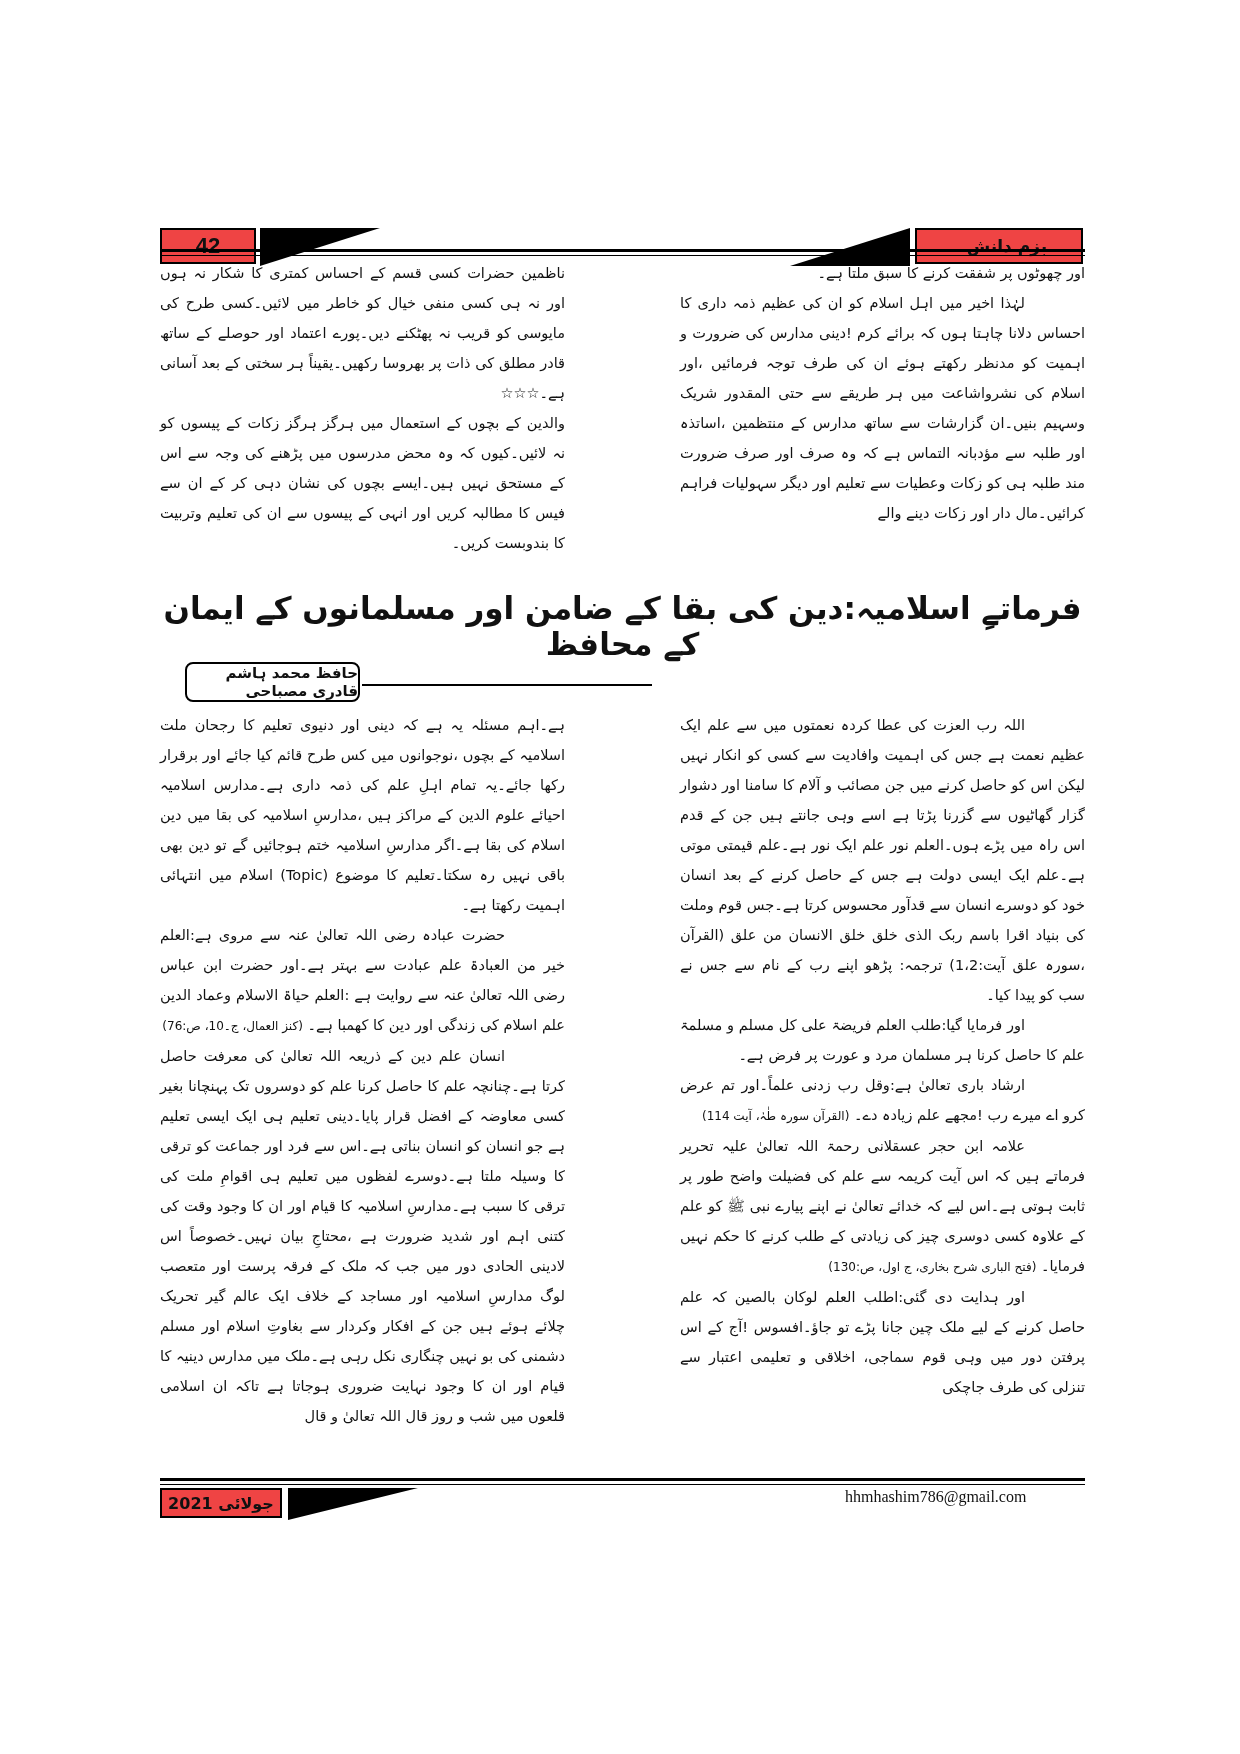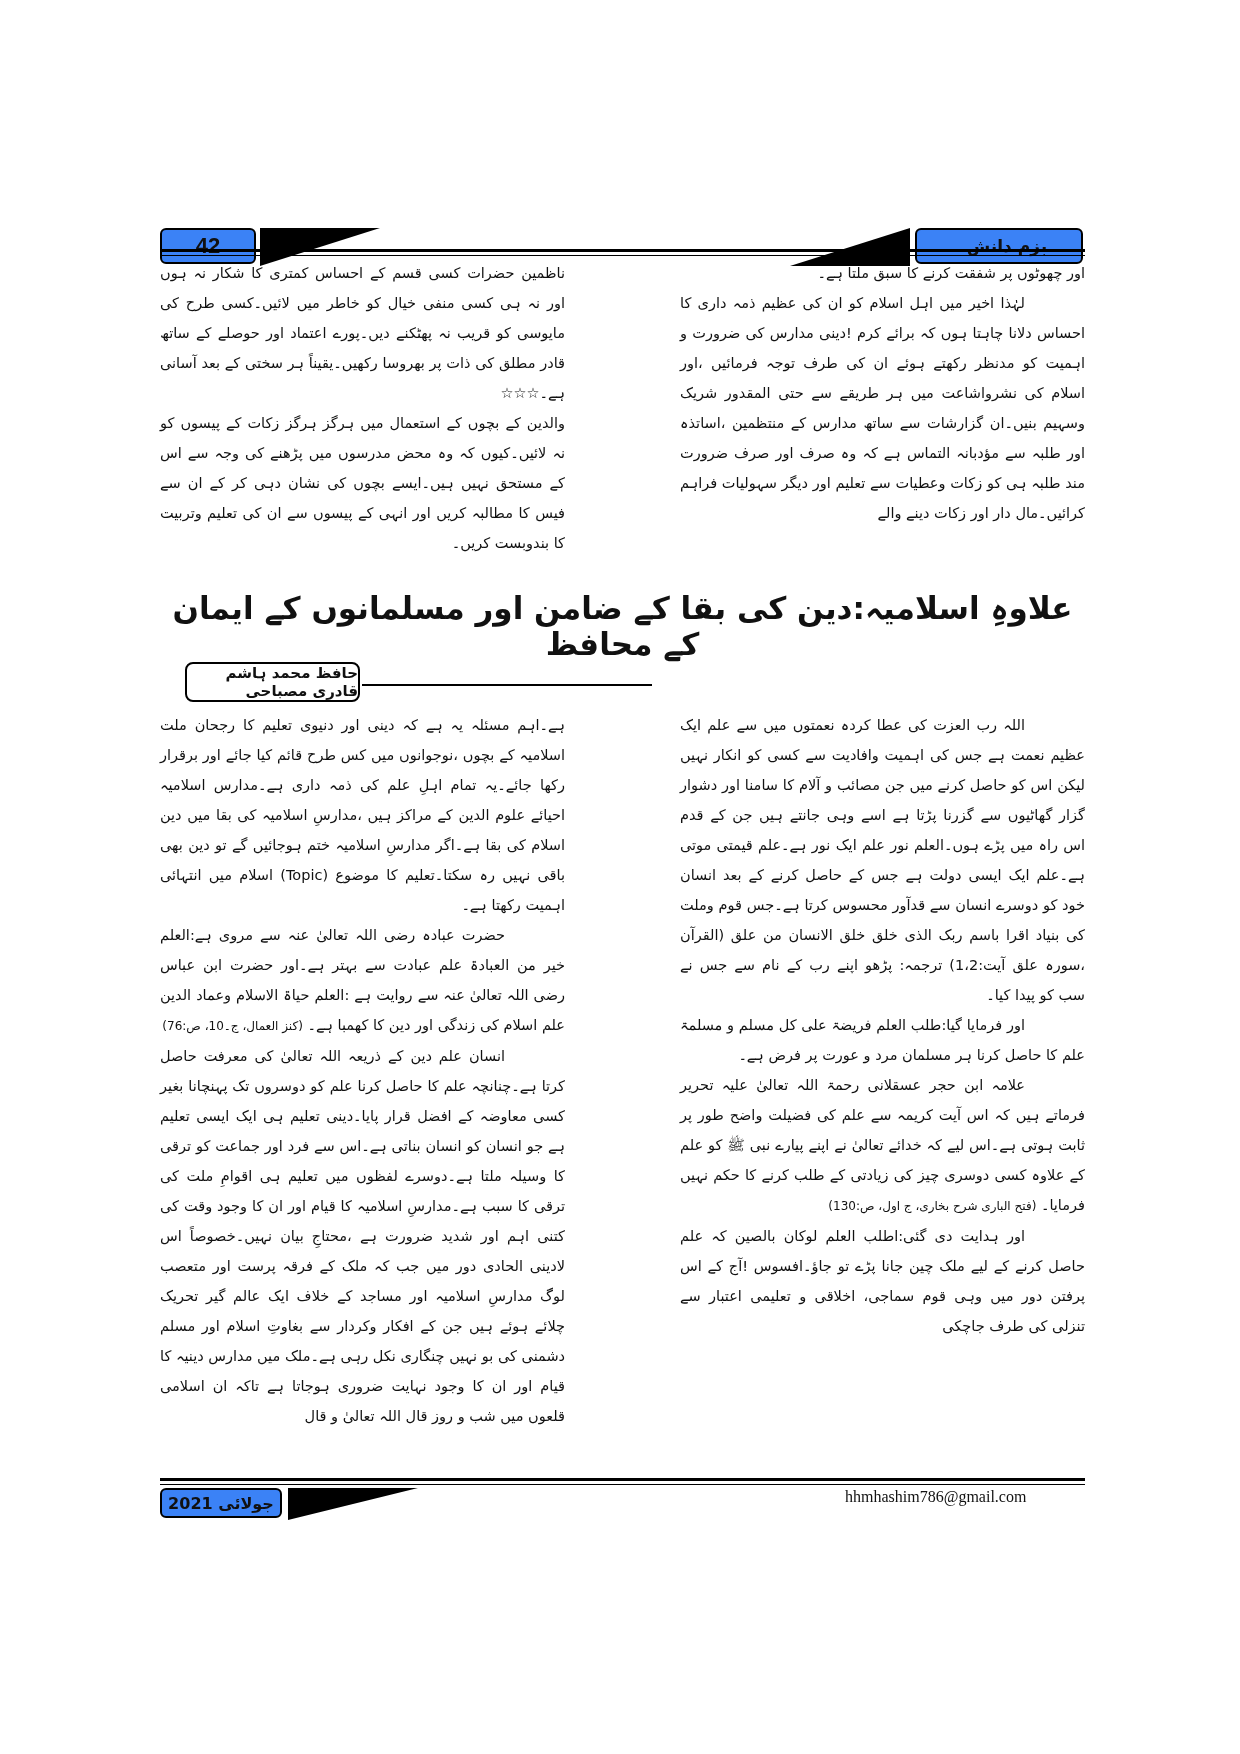--- a/index.html
+++ b/index.html
@@ -1,21 +1,21 @@
 <!DOCTYPE html>
 <html><head>
 <meta charset="utf-8">
 <style>
   html, body { margin:0; padding:0; background:#ffffff; }
   body { width:1240px; height:1754px; position:relative; overflow:hidden;
          font-family:"DejaVu Sans", sans-serif; color:#111; }
   .page { position:absolute; left:0; top:0; width:1240px; height:1754px; }
 
   
-  .hdr-box { position:absolute; border:2px solid #000; border-radius:6px; background:#3b82f6;
+  .hdr-box { position:absolute; border:2px solid #000; border-radius:0; background:#ef4444;
              display:flex; align-items:center; justify-content:center; box-sizing:border-box; }
   .hdr-num { left:160px; top:228px; width:96px; height:36px; font-size:22px; font-family:"Liberation Sans", sans-serif; font-weight:bold; }
   .hdr-title { left:915px; top:228px; width:168px; height:36px; font-size:17px; font-weight:bold; direction:rtl;padding-left:16px; }
   .tri { position:absolute; width:0; height:0; }
   .tri-left { left:260px; top:228px; border-top:38px solid #000; border-right:120px solid transparent; }
   .tri-right { left:790px; top:228px; border-bottom:38px solid #000; border-left:120px solid transparent; }
   .rule { position:absolute; left:160px; width:925px; background:#000; }
 
   
   .col { position:absolute; direction:rtl; text-align:justify; text-align-last:right;
@@ -62,31 +62,35 @@
 
   <div class="col top-right">
     <p>اور چھوٹوں پر شفقت کرنے کا سبق ملتا ہے۔</p>
     <p class="indent">لہٰذا اخیر میں اہل اسلام کو ان کی عظیم ذمہ داری کا احساس دلانا چاہتا ہوں کہ برائے کرم !دینی مدارس کی ضرورت و اہمیت کو مدنظر رکھتے ہوئے ان کی طرف توجہ فرمائیں ،اور اسلام کی نشرواشاعت میں ہر طریقے سے حتی المقدور شریک وسہیم بنیں۔ان گزارشات سے ساتھ مدارس کے منتظمین ،اساتذہ اور طلبہ سے مؤدبانہ التماس ہے کہ وہ صرف اور صرف ضرورت مند طلبہ ہی کو زکات وعطیات سے تعلیم اور دیگر سہولیات فراہم کرائیں۔مال دار اور زکات دینے والے</p>
   </div>
   <div class="col top-left">
     <p>ناظمین حضرات کسی قسم کے احساس کمتری کا شکار نہ ہوں اور نہ ہی کسی منفی خیال کو خاطر میں لائیں۔کسی طرح کی مایوسی کو قریب نہ پھٹکنے دیں۔پورے اعتماد اور حوصلے کے ساتھ قادر مطلق کی ذات پر بھروسا رکھیں۔یقیناً ہر سختی کے بعد آسانی ہے۔☆☆☆</p>
     <p>والدین کے بچوں کے استعمال میں ہرگز ہرگز زکات کے پیسوں کو نہ لائیں۔کیوں کہ وہ محض مدرسوں میں پڑھنے کی وجہ سے اس کے مستحق نہیں ہیں۔ایسے بچوں کی نشان دہی کر کے ان سے فیس کا مطالبہ کریں اور انہی کے پیسوں سے ان کی تعلیم وتربیت کا بندوبست کریں۔</p>
   </div>
 
-  <div class="headline">علاوہِ اسلامیہ:دین کی بقا کے ضامن اور مسلمانوں کے ایمان کے محافظ</div>
+  <div class="headline">فرماتےِ اسلامیہ:دین کی بقا کے ضامن اور مسلمانوں کے ایمان کے محافظ</div>
   <div class="author-box">
     <span>حافظ محمد ہاشم قادری مصباحی</span>
   </div>
   <div class="author-line"></div>
 
   <div class="col art-right">
     <p class="indent">اللہ رب العزت کی عطا کردہ نعمتوں میں سے علم ایک عظیم نعمت ہے جس کی اہمیت وافادیت سے کسی کو انکار نہیں لیکن اس کو حاصل کرنے میں جن مصائب و آلام کا سامنا اور دشوار گزار گھاٹیوں سے گزرنا پڑتا ہے اسے وہی جانتے ہیں جن کے قدم اس راہ میں پڑے ہوں۔العلم نور علم ایک نور ہے۔علم قیمتی موتی ہے۔علم ایک ایسی دولت ہے جس کے حاصل کرنے کے بعد انسان خود کو دوسرے انسان سے قدآور محسوس کرتا ہے۔جس قوم وملت کی بنیاد اقرا باسم ربک الذی خلق خلق الانسان من علق (القرآن ،سورہ علق آیت:1،2) ترجمہ: پڑھو اپنے رب کے نام سے جس نے سب کو پیدا کیا۔</p>
     <p class="indent">
       <span>اور فرمایا گیا:</span><span class="arabic">طلب العلم فریضۃ علی کل مسلم و مسلمۃ</span>
       <span>علم کا حاصل کرنا ہر مسلمان مرد و عورت پر فرض ہے۔</span>
+    </p>
+    <p class="indent">
+      <span>ارشاد باری تعالیٰ ہے:</span><span class="arabic">وقل رب زدنی علماً</span><span>۔اور تم عرض کرو اے میرے رب !مجھے علم زیادہ دے۔</span>
+      <span class="cite">(القرآن سورہ طٰہٰ، آیت 114)</span>
     </p>
     <p class="indent">
       <span>علامہ ابن حجر عسقلانی رحمۃ اللہ تعالیٰ علیہ تحریر فرماتے ہیں کہ اس آیت کریمہ سے علم کی فضیلت واضح طور پر ثابت ہوتی ہے۔اس لیے کہ خدائے تعالیٰ نے اپنے پیارے نبی ﷺ کو علم کے علاوہ کسی دوسری چیز کی زیادتی کے طلب کرنے کا حکم نہیں فرمایا۔</span>
       <span class="cite">(فتح الباری شرح بخاری، ج اول، ص:130)</span>
     </p>
     <p class="indent">
       <span>اور ہدایت دی گئی:</span><span class="arabic">اطلب العلم لوکان بالصین</span>
       <span>کہ علم حاصل کرنے کے لیے ملک چین جانا پڑے تو جاؤ۔افسوس !آج کے اس پرفتن دور میں وہی قوم سماجی، اخلاقی و تعلیمی اعتبار سے تنزلی کی طرف جاچکی</span>
     </p>
   </div>

